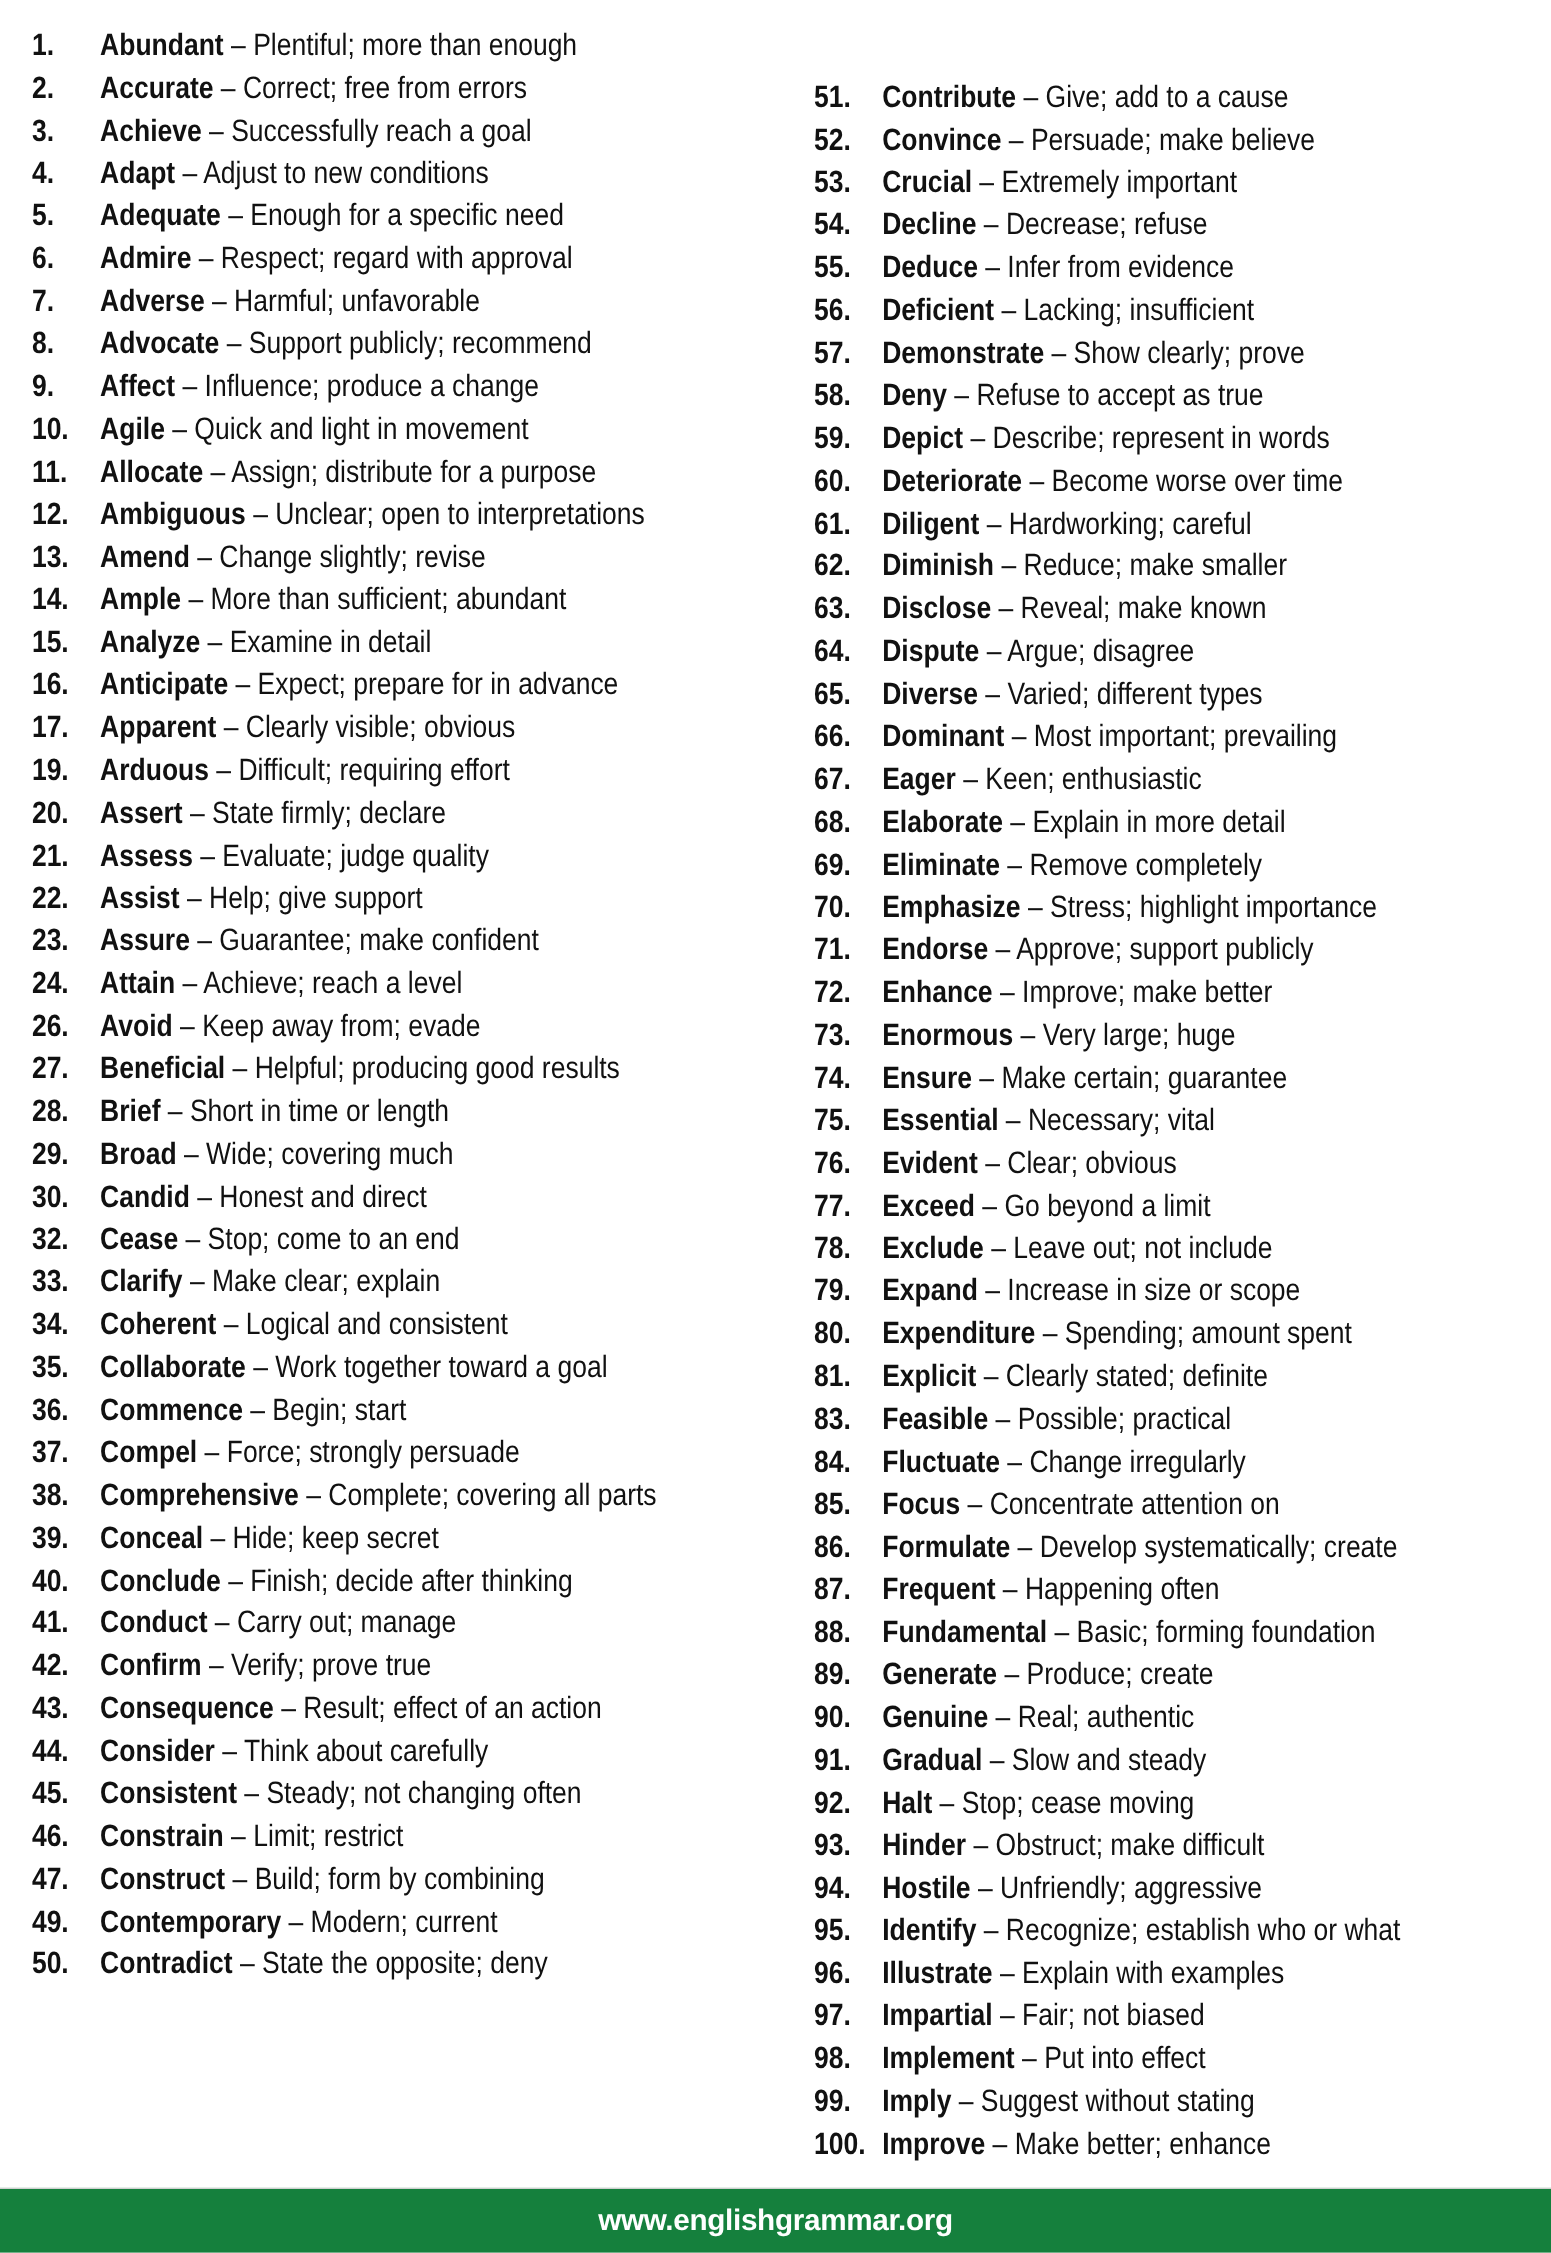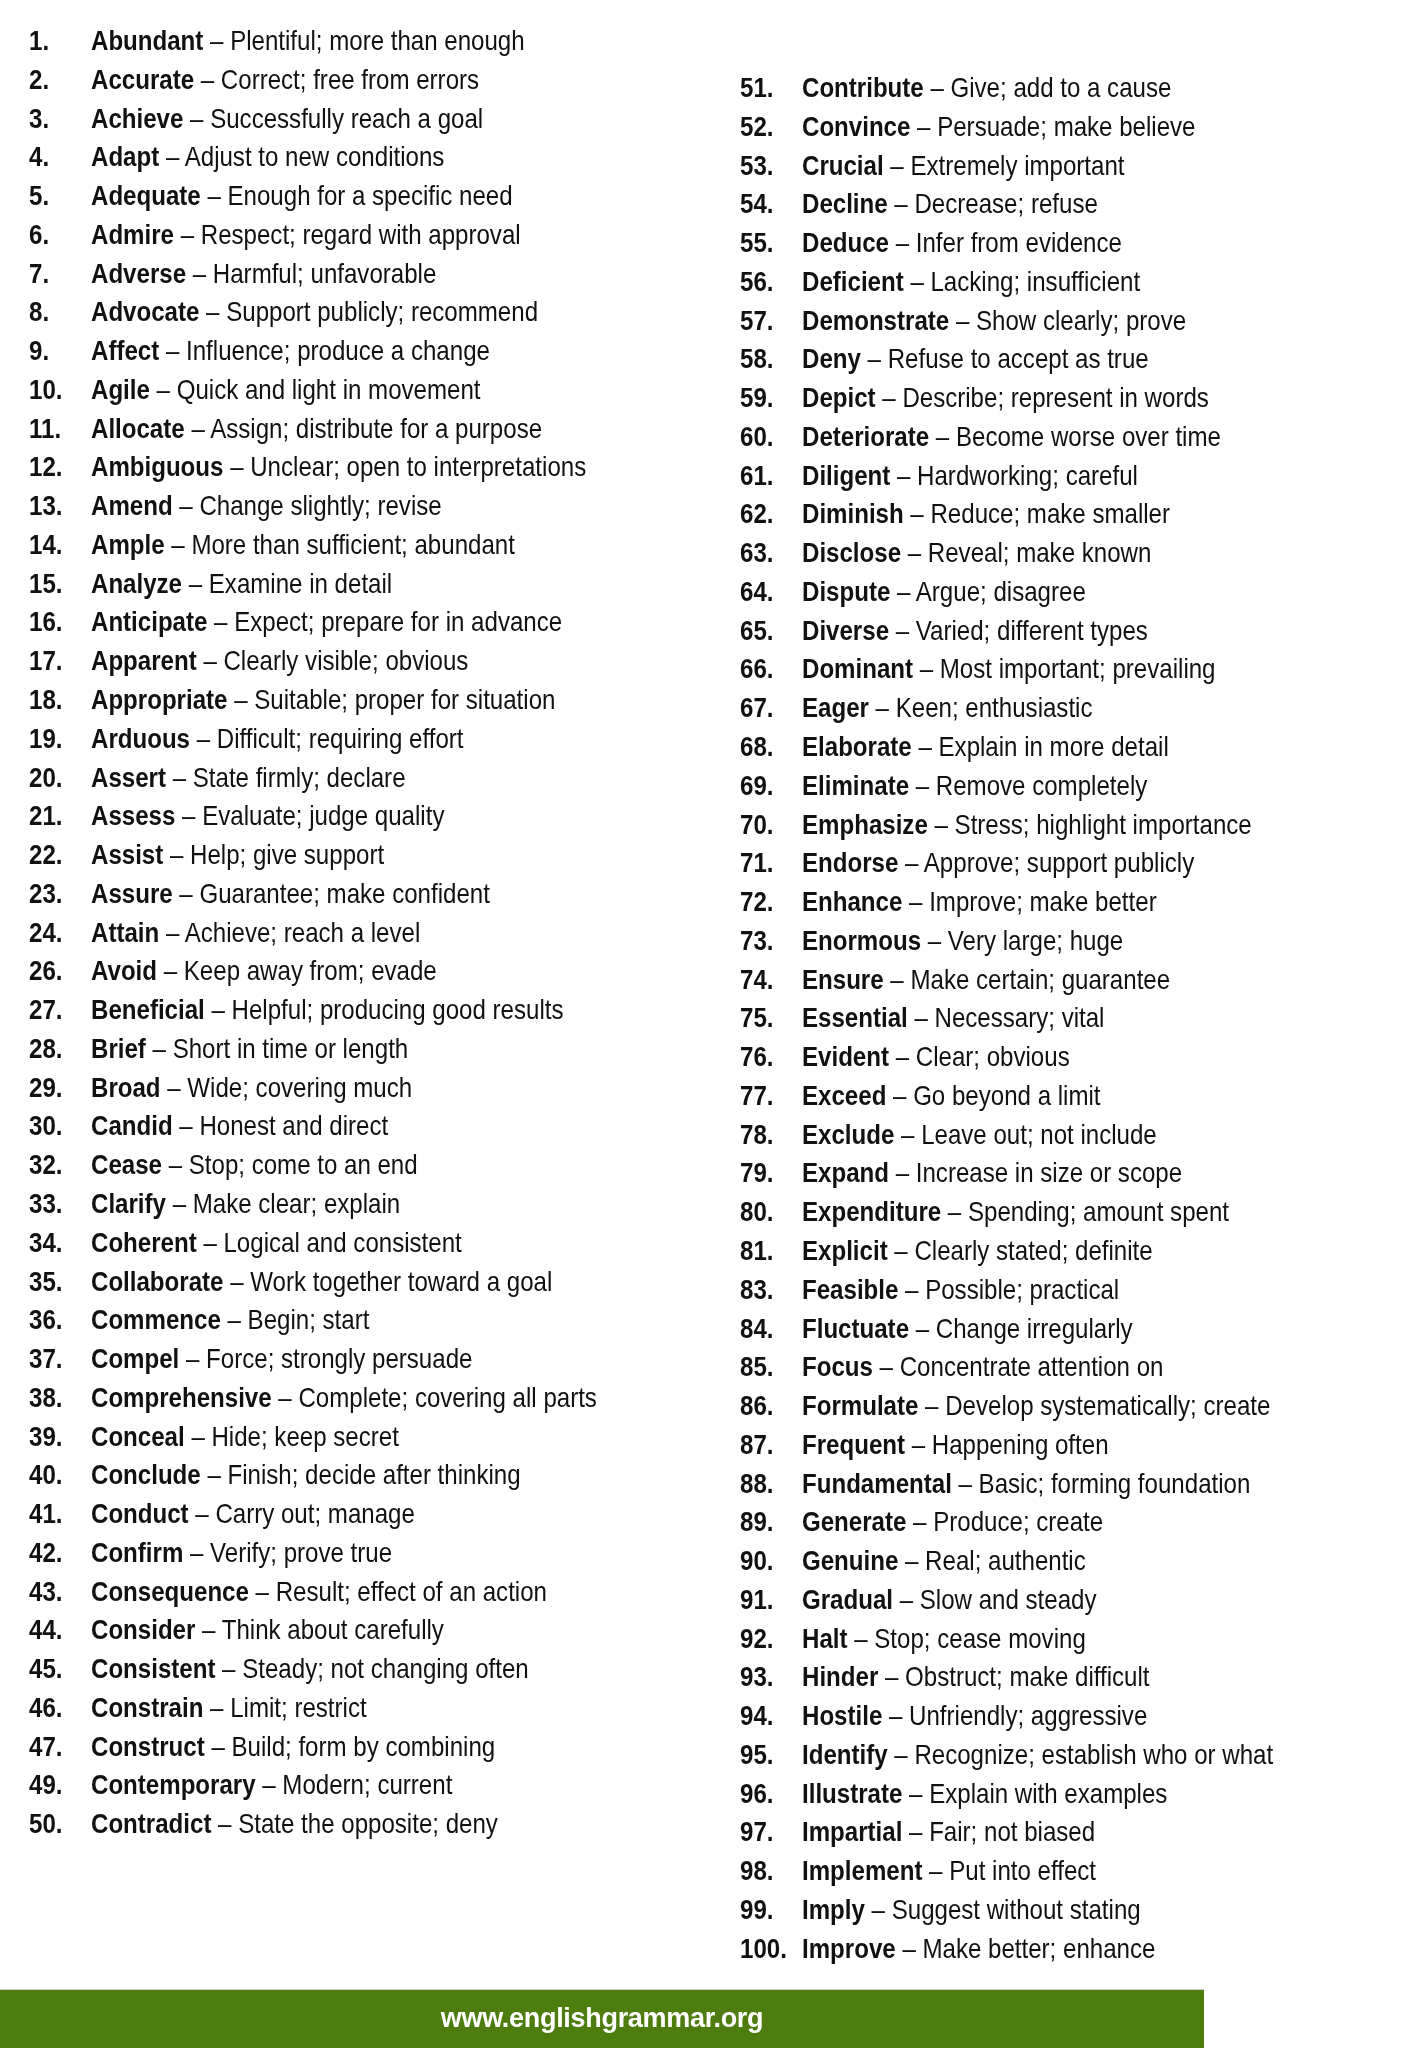--- a/index.html
+++ b/index.html
@@ -57,23 +57,23 @@
     transform-origin: left center;
   }
   .entry .word { font-weight: bold; }
   .entry .sep  { font-weight: normal; }
   .entry .def  { font-weight: normal; }
 
   .footer {
     position: absolute;
     left: 0;
     top: 1989px;
-    width: 1204px;
+    width: 1410px;
     height: 59px;
-    background: #4d7c0f;
+    background: #15803d;
     border-top: 1px solid #cfcfcf;
     box-sizing: border-box;
     text-align: center;
   }
   .footer .site {
     display: inline-block;
     color: #ffffff;
     font-weight: bold;
     font-size: 27px;
     line-height: 57px;
@@ -145,24 +145,20 @@
     <span class="num">15.</span>
     <span class="body"><span class="word">Analyze</span><span class="sep"> – </span><span class="def">Examine in detail</span></span>
   </li>
       <li class="entry">
     <span class="num">16.</span>
     <span class="body"><span class="word">Anticipate</span><span class="sep"> – </span><span class="def">Expect; prepare for in advance</span></span>
   </li>
       <li class="entry">
     <span class="num">17.</span>
     <span class="body"><span class="word">Apparent</span><span class="sep"> – </span><span class="def">Clearly visible; obvious</span></span>
-  </li>
-      <li class="entry">
-    <span class="num">18.</span>
-    <span class="body"><span class="word">Appropriate</span><span class="sep"> – </span><span class="def">Suitable; proper for situation</span></span>
   </li>
       <li class="entry">
     <span class="num">19.</span>
     <span class="body"><span class="word">Arduous</span><span class="sep"> – </span><span class="def">Difficult; requiring effort</span></span>
   </li>
       <li class="entry">
     <span class="num">20.</span>
     <span class="body"><span class="word">Assert</span><span class="sep"> – </span><span class="def">State firmly; declare</span></span>
   </li>
       <li class="entry">

